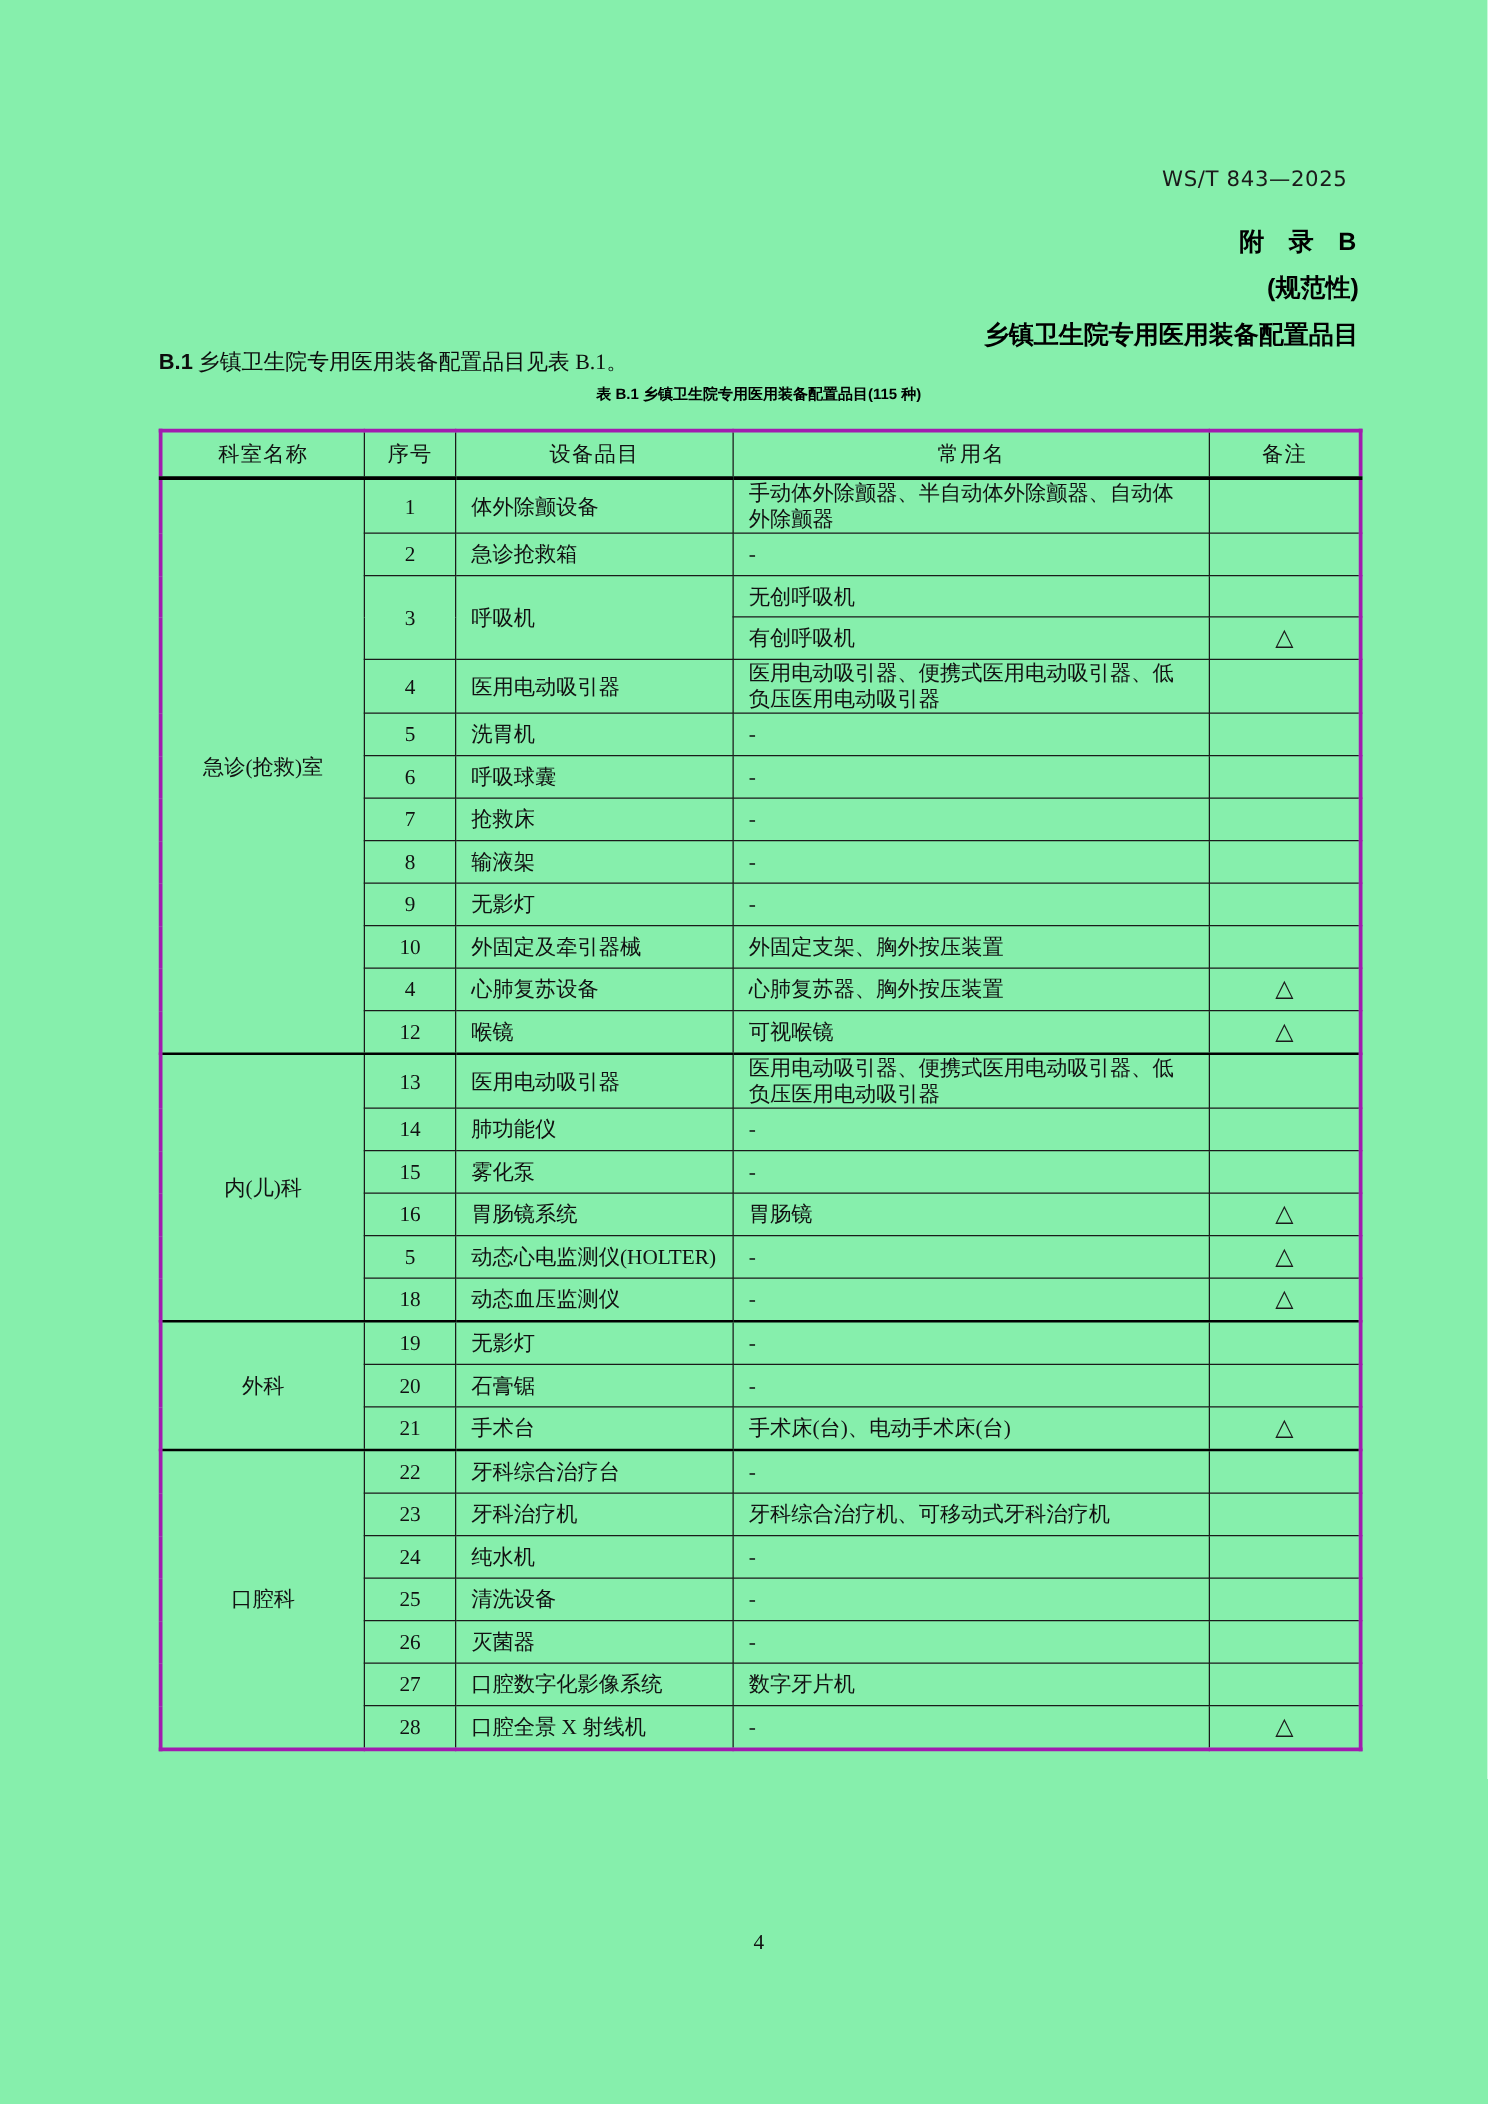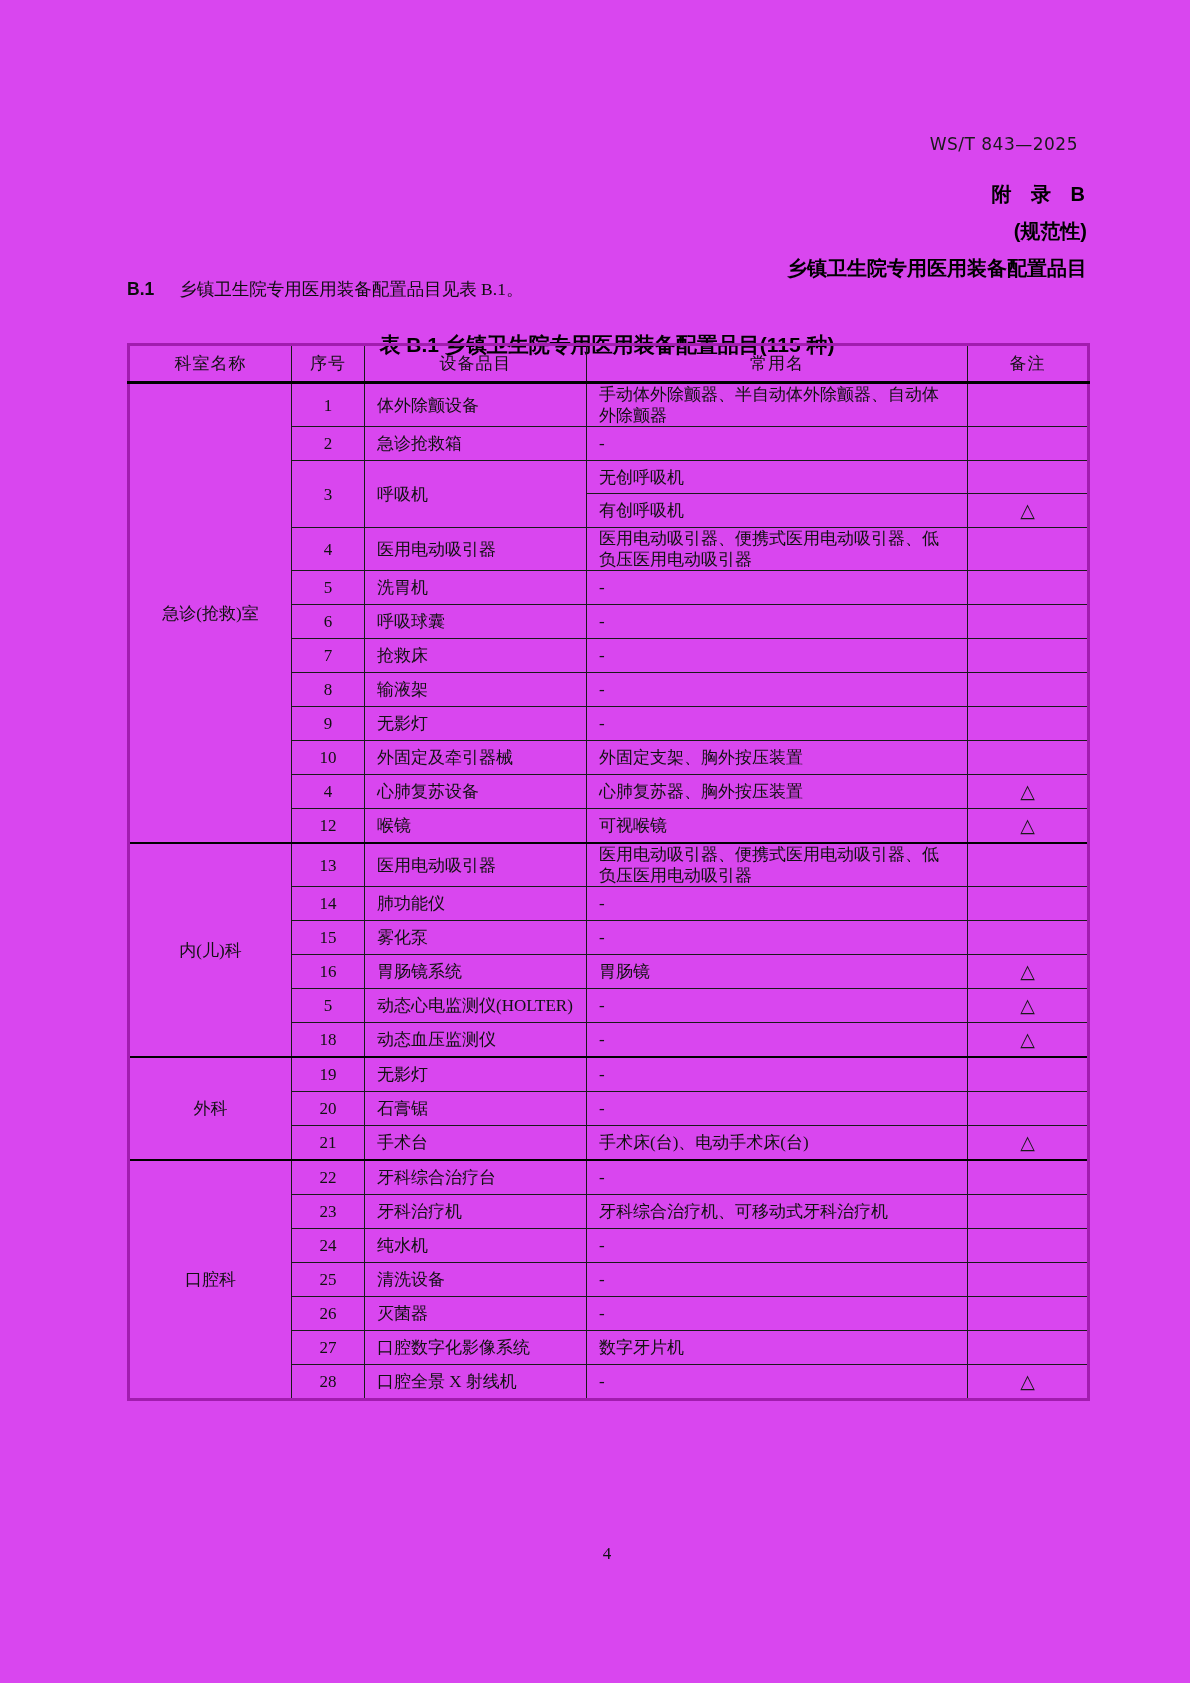--- a/index.html
+++ b/index.html
@@ -3,21 +3,21 @@
 <meta charset="utf-8">
 <style>
   * { margin: 0; padding: 0; box-sizing: border-box; }
   html, body { background: #ffffff; }
   body {
     width: 1190px; height: 1683px;
     position: relative;
     font-family: "Liberation Serif", "DejaVu Serif", serif;
     color: #111111;
   }
-  .page { position: absolute; inset: 0; background: #d946ef; }
+  .page { position: absolute; inset: 0; background: #86efac; }
 
   .doc-code {
     position: absolute; top: 134px; right: 112px;
     font-family: "DejaVu Sans", "Liberation Sans", sans-serif;
     font-size: 17px; letter-spacing: 0.5px; color: #1a1a1a;
   }
 
   .heading {
     position: absolute; top: 176px; left: 127px; width: 960px;
     text-align: center;
@@ -26,28 +26,28 @@
   }
   .heading .h-line { line-height: 37px; font-size: 20px; text-align: right; }
   .heading .h-appendix { letter-spacing: 2px; word-spacing: 10px; }
 
   .clause {
     position: absolute; top: 277px; left: 127px; width: 960px;
     font-size: 17.5px; line-height: 24px; color: #0d0d0d;
   }
   .clause .clause-label {
     font-family: "Liberation Sans", "DejaVu Sans", sans-serif;
-    font-weight: bold; margin-right: 25px;
+    font-weight: bold; margin-right: 4px;
   }
 
   .table-caption {
     position: absolute; top: 307px; left: 127px; width: 960px;
     text-align: center;
     font-family: "Liberation Sans", "DejaVu Sans", sans-serif;
-    font-weight: bold; font-size: 21px; color: #000; margin-top: 24px;
+    font-weight: bold; font-size: 12px; color: #000;
   }
 
   .doc-table {
     position: absolute; top: 343px; left: 127px;
     width: 960px;
     border-collapse: collapse; table-layout: fixed;
     border: 3px solid #a21caf;
   }
   .doc-table col.c-dept   { width: 163px; }
   .doc-table col.c-no     { width: 73px;  }

